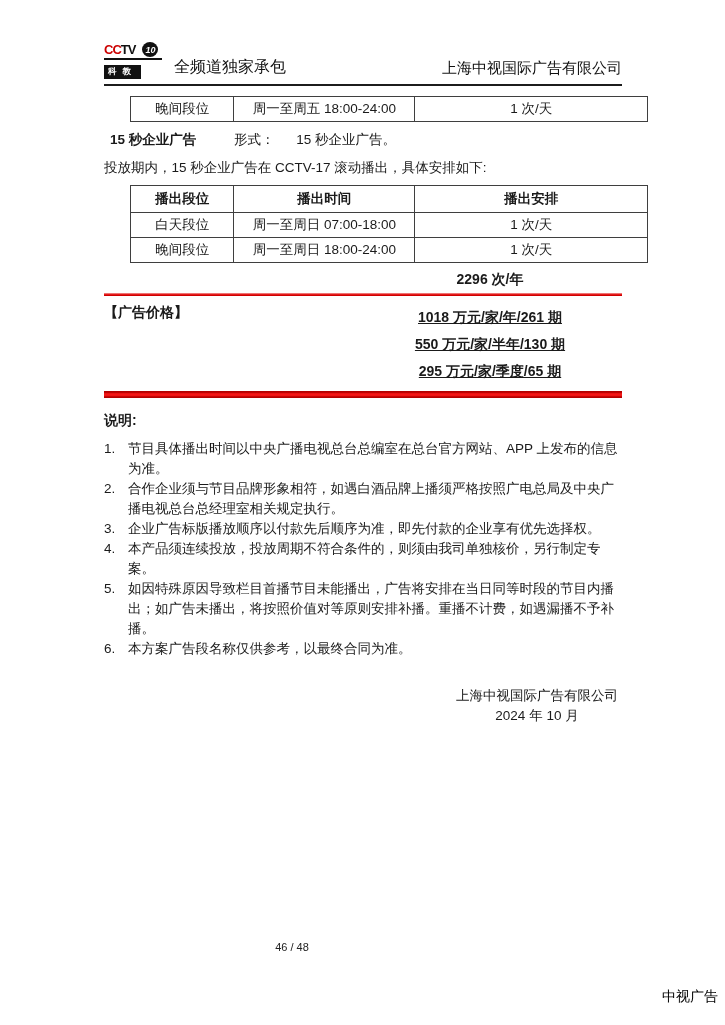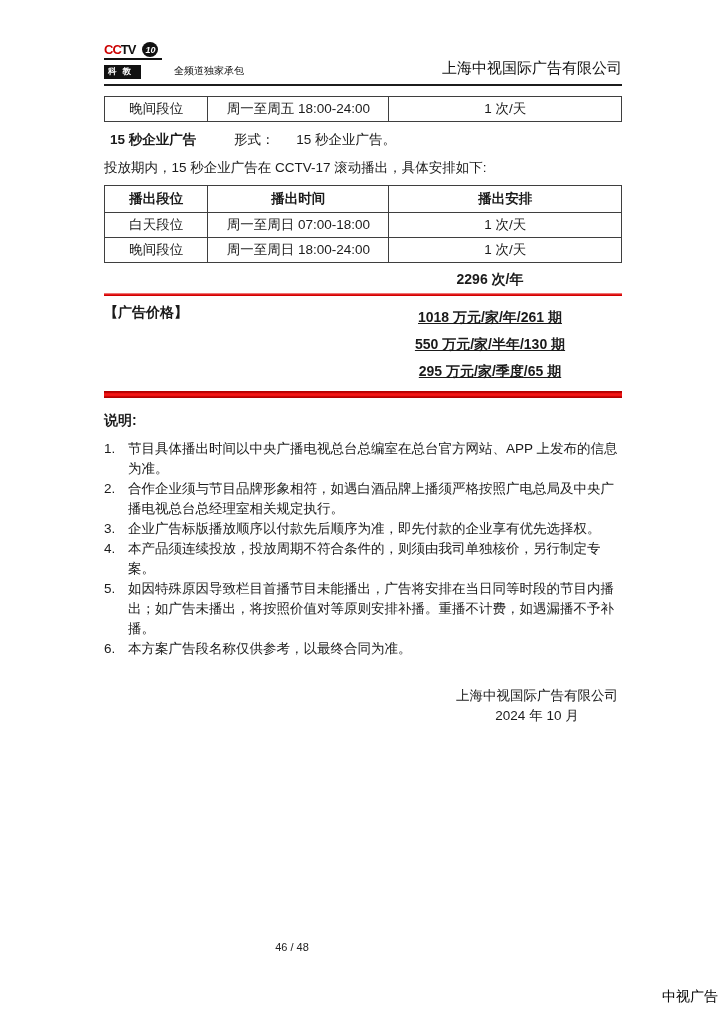--- a/index.html
+++ b/index.html
@@ -15,26 +15,26 @@
   .logo-top { display:flex; align-items:center; }
   .logo-cctv { font-weight:bold; font-size:13px; letter-spacing:-1px; }
   .logo-cctv .red { color:#cc0000; }
   .logo-cctv .blk { color:#111; }
   .logo-badge { width:16px; height:15px; background:#111; color:#fff; border-radius:50%;
                 font-size:9px; font-weight:bold; display:flex; align-items:center; justify-content:center;
                 margin-left:7px; font-style:italic; }
   .logo-bar { height:2px; background:#111; margin-top:1px; width:58px; }
   .logo-sub { margin-top:2px; display:inline-block; background:#111; color:#fff;
               font-size:8.5px; font-weight:bold; padding:1px 4px; letter-spacing:6px; }
-  .slogan { font-size:10px; color:#111; padding-bottom:1px; }
+  .slogan { font-size:16px; color:#111; padding-bottom:1px; }
   .header-spacer { flex:1; }
   .company-name { font-size:15px; color:#111; padding-bottom:1px; }
 
   
-  table { width:100%; border-collapse:collapse; table-layout:fixed; }
+  table { width:100%; border-collapse:collapse; table-layout:fixed;margin-left:26px; }
   td, th { border:1px solid #3f3f3f; text-align:center; font-size:13.5px; color:#1a1a1a;
            padding:3px 2px; font-weight:normal; }
   th { font-weight:bold; padding:4px 2px; }
   .col1 { width:20%; } .col2 { width:35%; } .col3 { width:45%; }
   .tbl-top { margin-top:10px; }
   .tbl-sched { margin-top:8px; }
 
   
   .sec15 { margin-top:9px; padding-left:6px; font-size:13.5px; }
   .sec15 .t { font-weight:bold; }

